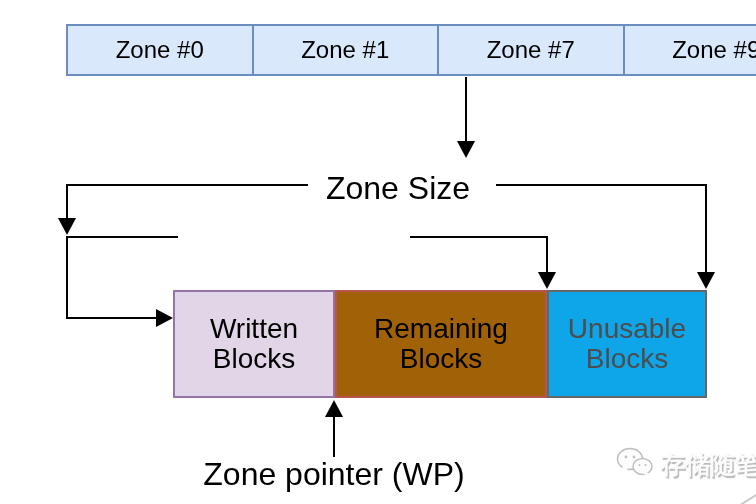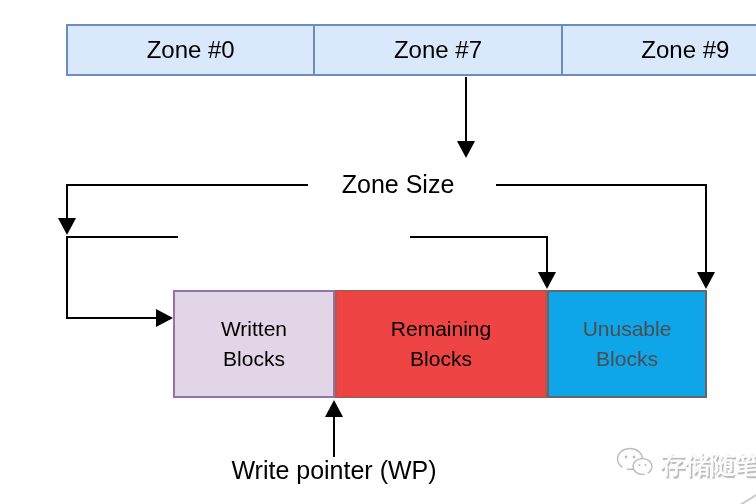--- a/index.html
+++ b/index.html
@@ -34,37 +34,37 @@
   
   .hline { height: 2px; background: #000; }
   .vline { width: 2px; background: #000; }
   .head { width: 0; height: 0; }
   .head.down { border-left: 9px solid transparent; border-right: 9px solid transparent; border-top: 17px solid #000; }
   .head.up   { border-left: 9px solid transparent; border-right: 9px solid transparent; border-bottom: 17px solid #000; }
   .head.right{ border-top: 9px solid transparent; border-bottom: 9px solid transparent; border-left: 17px solid #000; }
 
   
   .lbl {
-    font-size: 25px;
+    font-size: 32px;
     text-align: center;
     white-space: nowrap;
   }
 
   
   .block {
     top: 290px; height: 108px;
     display: flex; align-items: center; justify-content: center;
     text-align: center;
-    font-size: 21px;
+    font-size: 28px;
     line-height: 30px;
     white-space: pre-line;
     box-sizing: border-box;
   }
   .block.written   { left: 173px; width: 162px; background: #e1d5e7; border: 2px solid #9673a6; }
-  .block.remaining { left: 335px; width: 212px; background: #ef4444; border: 2px solid #b85450; }
+  .block.remaining { left: 335px; width: 212px; background: #a16207; border: 2px solid #b85450; }
   .block.unusable  { left: 547px; width: 160px; background: #0ea5e9; border: 2px solid #666666; color: #4d4d4d; }
 
   
   .watermark {
     left: 616px; top: 446px;
     display: flex; align-items: center; gap: 6px;
   }
   .watermark .wm-text {
     font-size: 25px;
     font-weight: bold;
@@ -78,20 +78,21 @@
     transform: rotate(-32deg);
   }
 </style>
 </head>
 <body>
 
 <div id="canvas">
 
   <div class="abs zone-row">
     <div class="zone-cell">Zone #0</div>
+    <div class="zone-cell">Zone #1</div>
     <div class="zone-cell">Zone #7</div>
     <div class="zone-cell">Zone #9</div>
   </div>
 
   <div class="abs vline" style="left:465px; top:77px; height:64px;"></div>
   <div class="abs head down" style="left:457px; top:141px;"></div>
 
   <div class="abs lbl" style="left:308px; top:170px; width:180px;">Zone Size</div>
   <div class="abs hline" style="left:66px;  top:184px; width:242px;"></div>
   <div class="abs hline" style="left:496px; top:184px; width:211px;"></div>
@@ -114,21 +115,21 @@
 
   <div class="abs block written">Written
 Blocks</div>
   <div class="abs block remaining">Remaining
 Blocks</div>
   <div class="abs block unusable">Unusable
 Blocks</div>
 
   <div class="abs head up" style="left:325px; top:400px;"></div>
   <div class="abs vline" style="left:333px; top:415px; height:42px;"></div>
-  <div class="abs lbl" style="left:203px; top:456px; width:262px;">Write pointer (WP)</div>
+  <div class="abs lbl" style="left:203px; top:456px; width:262px;">Zone pointer (WP)</div>
 
   <div class="abs watermark">
     <span>
       <svg width="38" height="32" viewBox="0 0 38 32">
         <g fill="#fdfdfd" stroke="#bfbfbf" stroke-width="1.5">
           <ellipse cx="14" cy="13" rx="12.5" ry="10.5"></ellipse>
           <path d="M7 20 L4 27 L12 23 Z" stroke="none"></path>
           <ellipse cx="26.5" cy="20.5" rx="9.5" ry="8"></ellipse>
           <path d="M31 26 L34 30 L27 28 Z" stroke="none"></path>
         </g>

